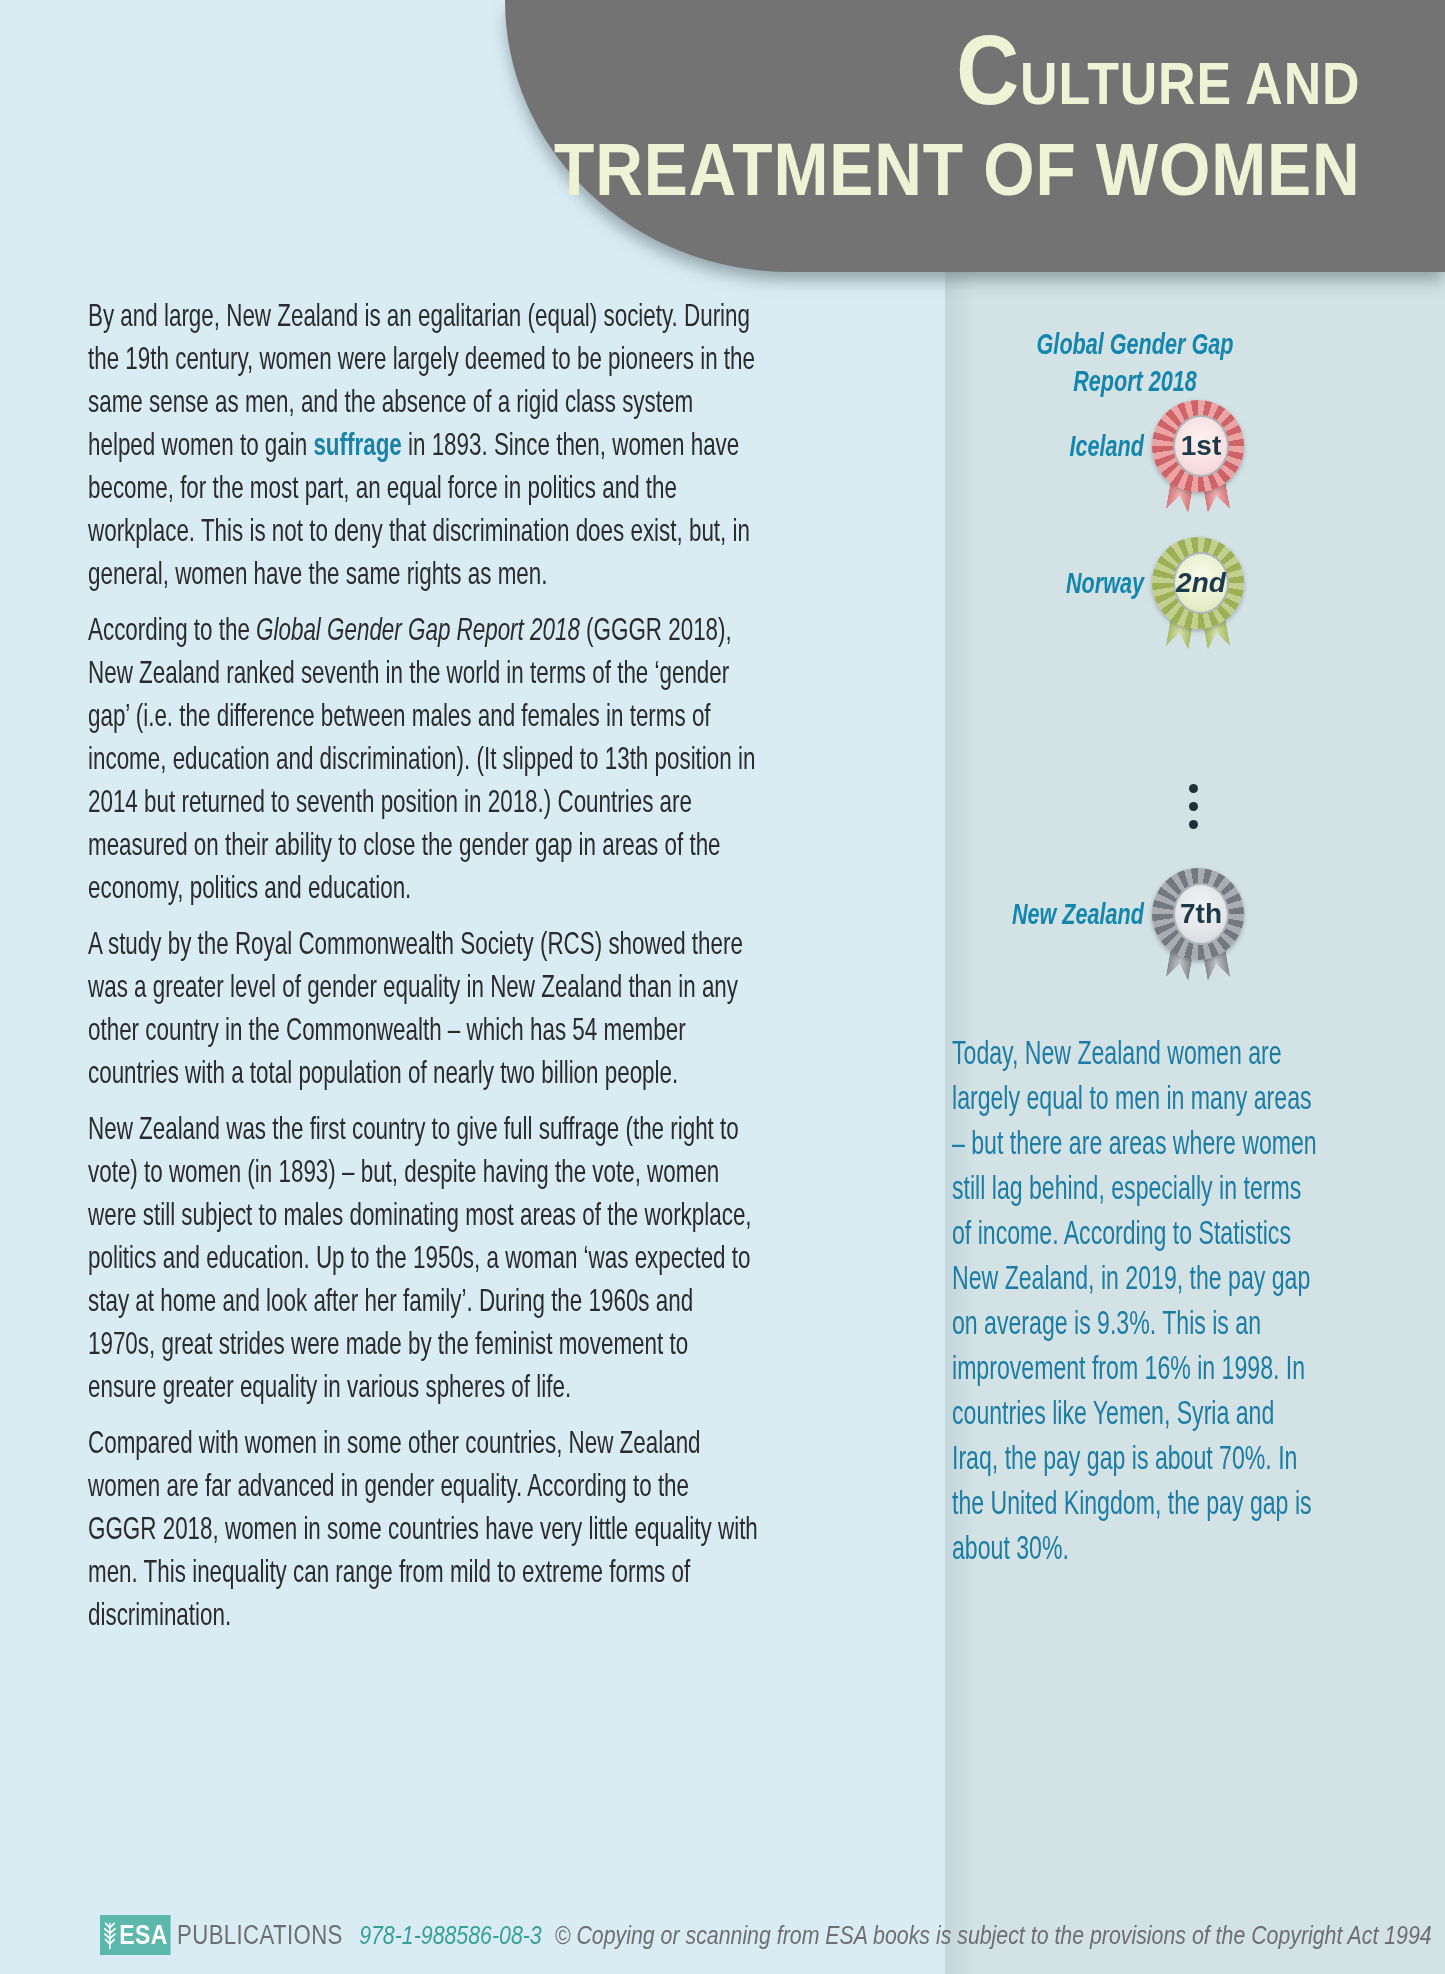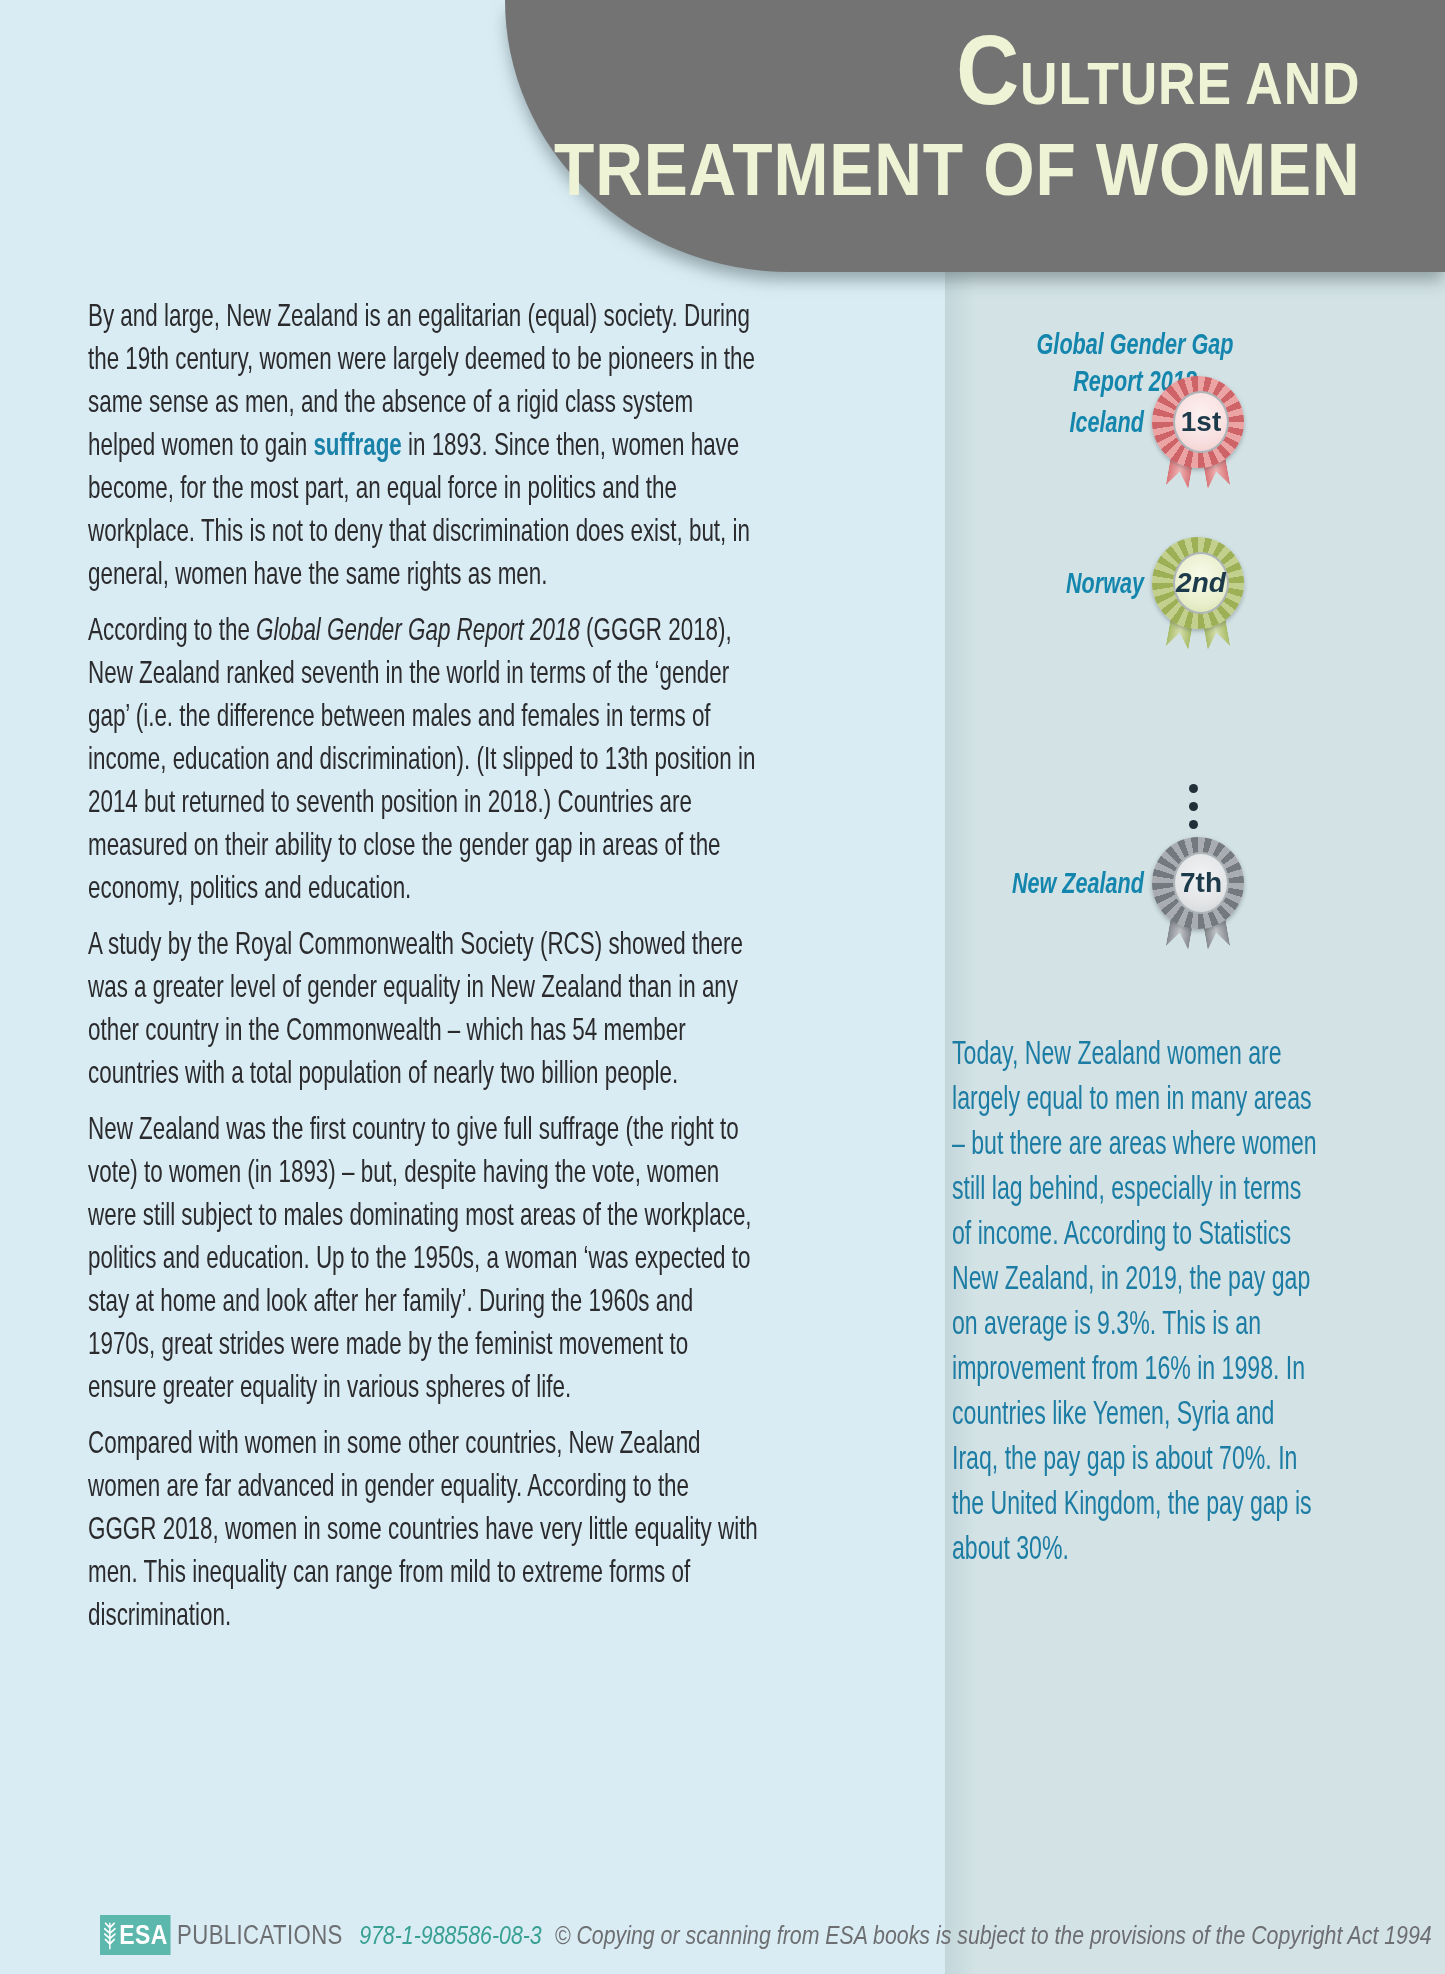--- a/index.html
+++ b/index.html
@@ -129,21 +129,21 @@
     <p><span>A study by the Royal Commonwealth Society (RCS) showed there was a greater level of gender equality in New Zealand than in any other country in the Commonwealth – which has 54 member countries with a total population of nearly two billion people.</span></p>
     <p><span>New Zealand was the first country to give full suffrage (the right to vote) to women (in 1893) – but, despite having the vote, women were still subject to males dominating most areas of the workplace, politics and education. Up to the 1950s, a woman ‘was expected to stay at home and look after her family’. During the 1960s and 1970s, great strides were made by the feminist movement to ensure greater equality in various spheres of life.</span></p>
     <p><span>Compared with women in some other countries, New Zealand women are far advanced in gender equality. According to the GGGR 2018, women in some countries have very little equality with men. This inequality can range from mild to extreme forms of discrimination.</span></p>
   </div>
 
   <div class="sidebar-title">
     <div>Global Gender Gap</div>
     <div>Report 2018</div>
   </div>
 
-  <div class="rank-row" style="top:376px">
+  <div class="rank-row" style="top:400px">
     <div class="country-label">Iceland</div>
     <div class="rosette r-red">
       <div class="tail tail-l"></div>
       <div class="tail tail-r"></div>
       <div class="disc"></div>
       <div class="badge-center">1st</div>
     </div>
   </div>
 
   <div class="rank-row" style="top:537px">
@@ -156,21 +156,21 @@
     </div>
   </div>
 
 
   <div class="dots">
     <span class="dot"></span>
     <span class="dot"></span>
     <span class="dot"></span>
   </div>
 
-  <div class="rank-row" style="top:837px">
+  <div class="rank-row" style="top:868px">
     <div class="country-label">New Zealand</div>
     <div class="rosette r-grey">
       <div class="tail tail-l"></div>
       <div class="tail tail-r"></div>
       <div class="disc"></div>
       <div class="badge-center">7th</div>
     </div>
   </div>
 
   <div class="sidebar-note">Today, New Zealand women are largely equal to men in many areas – but there are areas where women still lag behind, especially in terms of income. According to Statistics New Zealand, in 2019, the pay gap on average is 9.3%. This is an improvement from 16% in 1998. In countries like Yemen, Syria and Iraq, the pay gap is about 70%. In the United Kingdom, the pay gap is about 30%.</div>

